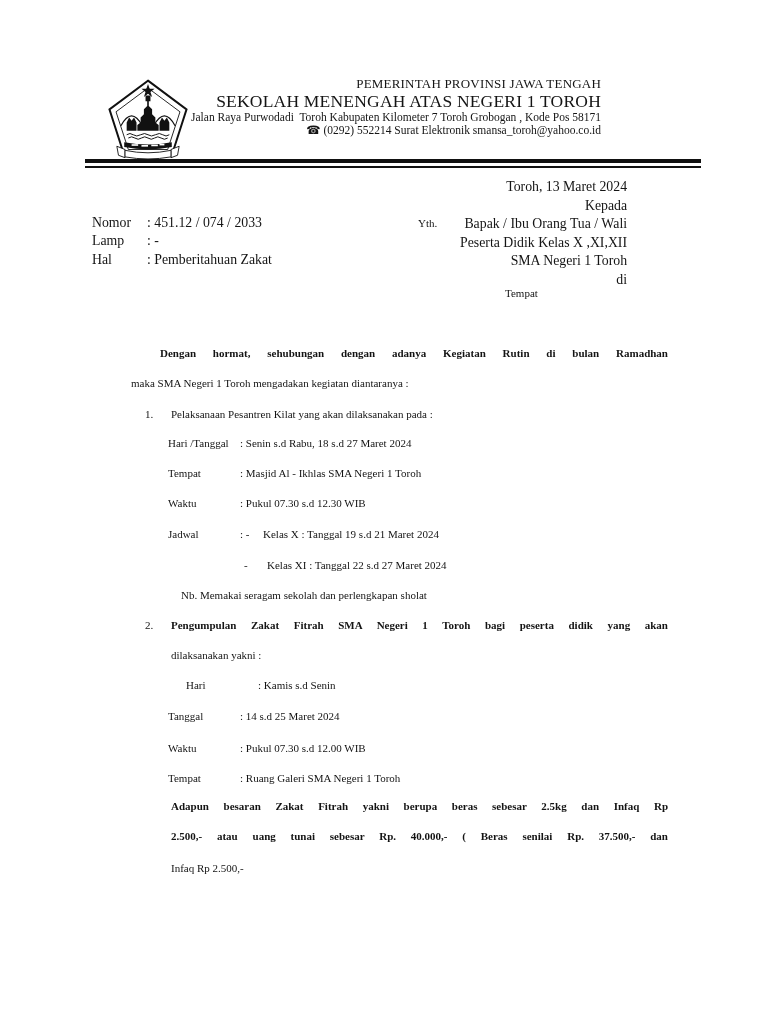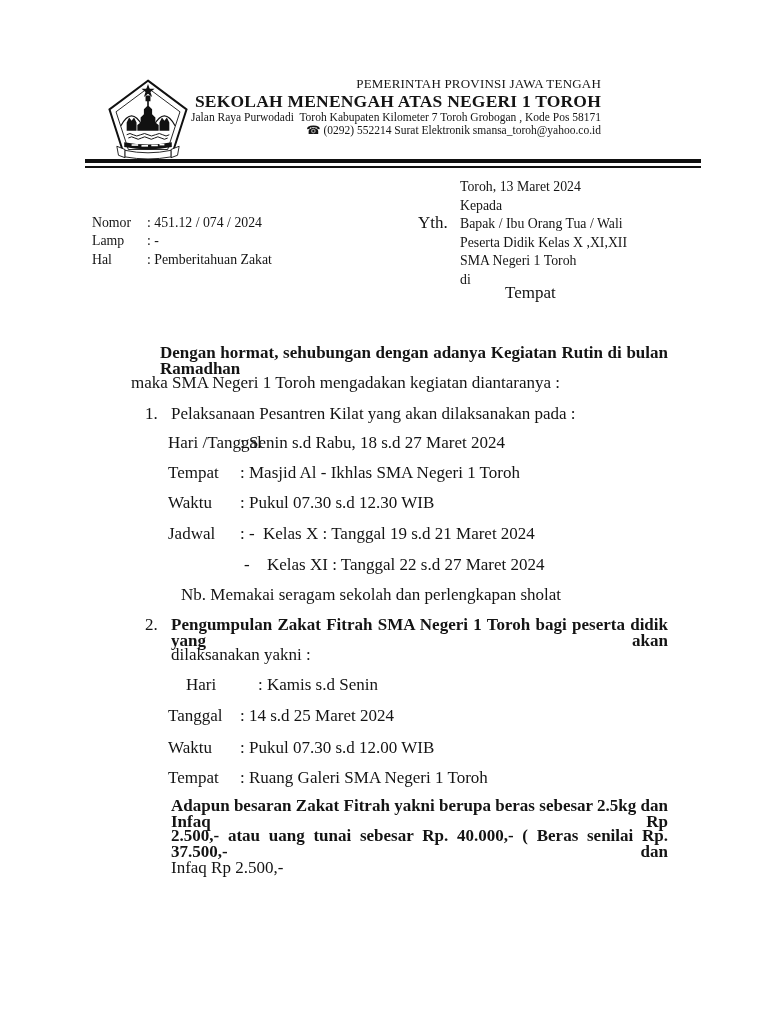--- a/index.html
+++ b/index.html
@@ -1,30 +1,30 @@
 <!DOCTYPE html>
 <html><head>
 <meta charset="utf-8">
 <style>
   html,body{margin:0;padding:0;}
   body{width:768px;height:1024px;background:#ffffff;position:relative;
        font-family:"Liberation Serif", serif;color:#141414;overflow:hidden;}
   .abs{position:absolute;}
-  .line{position:absolute;white-space:pre;font-size:17px;line-height:16px;}
+  .line{position:absolute;white-space:pre;font-size:11px;line-height:16px;}
   .just{white-space:normal;text-align:justify;text-align-last:justify;font-weight:bold;}
   .lbl{display:inline-block;width:72px;}
   .pre{display:inline-block;width:23px;}
   .nlbl{display:inline-block;width:55px;}
   .letterhead{position:absolute;left:85px;top:76px;width:516px;text-align:right;}
   .lh1{font-size:13px;line-height:15px;letter-spacing:.2px;}
-  .lh-school{font-size:17.5px;line-height:20px;font-weight:bold;letter-spacing:.2px;}
+  .lh-school{font-size:17.5px;line-height:20px;font-weight:normal;letter-spacing:.2px;}
   .lh-addr{font-size:11.5px;line-height:12.5px;white-space:pre;}
   .rule-thick{position:absolute;left:85px;top:159px;width:616px;height:4px;background:#111;}
   .rule-thin{position:absolute;left:85px;top:166px;width:616px;height:1.5px;background:#111;}
-  .rcol{position:absolute;left:460px;top:178px;font-size:13.8px;}
+  .rcol{position:absolute;left:460px;top:178px;font-size:13.8px;text-align:right;}
   .rcol div{line-height:18.6px;white-space:pre;}
   .meta-row{position:absolute;left:92px;font-size:13.8px;white-space:pre;line-height:16px;}
 </style>
 </head>
 <body>
 
 <svg class="abs" style="left:107px;top:79px" width="82" height="82" viewBox="0 0 100 100" aria-hidden="true">
   <polygon points="50,2 97,37 79,93 21,93 3,37" fill="#fff" stroke="#111" stroke-width="2.4"></polygon>
   <polygon points="50,11 89,40 74,86 26,86 11,40" fill="#fff" stroke="#111" stroke-width="1.1"></polygon>
   <path d="M50 6 L52 12 L58 12 L53 16 L55 22 L50 18 L45 22 L47 16 L42 12 L48 12 Z" fill="#111"></path>
@@ -57,21 +57,21 @@
   <div>Toroh, 13 Maret 2024</div>
   <div>Kepada</div>
   <div>Bapak / Ibu Orang Tua / Wali</div>
   <div>Peserta Didik Kelas X ,XI,XII</div>
   <div>SMA Negeri 1 Toroh</div>
   <div>di</div>
 </div>
 <div class="line" style="left:418px;top:215px">Yth.</div>
 <div class="line" style="left:505px;top:285px">Tempat</div>
 
-<div class="meta-row" style="top:215px"><span class="nlbl">Nomor</span><span>: 451.12 / 074 / 2024</span></div>
+<div class="meta-row" style="top:215px"><span class="nlbl">Nomor</span><span>: 451.12 / 074 / 2033</span></div>
 <div class="meta-row" style="top:233px"><span class="nlbl">Lamp</span><span>: -</span></div>
 <div class="meta-row" style="top:252px"><span class="nlbl">Hal</span><span>: Pemberitahuan Zakat</span></div>
 
 <div class="line just" style="left:160px;top:345px;width:508px">Dengan hormat, sehubungan dengan adanya Kegiatan Rutin di bulan Ramadhan</div>
 <div class="line" style="left:131px;top:375px">maka SMA Negeri 1 Toroh mengadakan kegiatan diantaranya :</div>
 
 <div class="line" style="left:145px;top:406px">1.</div>
 <div class="line" style="left:171px;top:406px">Pelaksanaan Pesantren Kilat yang akan dilaksanakan pada :</div>
 
 <div class="line" style="left:168px;top:435px"><span class="lbl">Hari /Tanggal</span><span>: Senin s.d Rabu, 18 s.d 27 Maret 2024</span></div>

